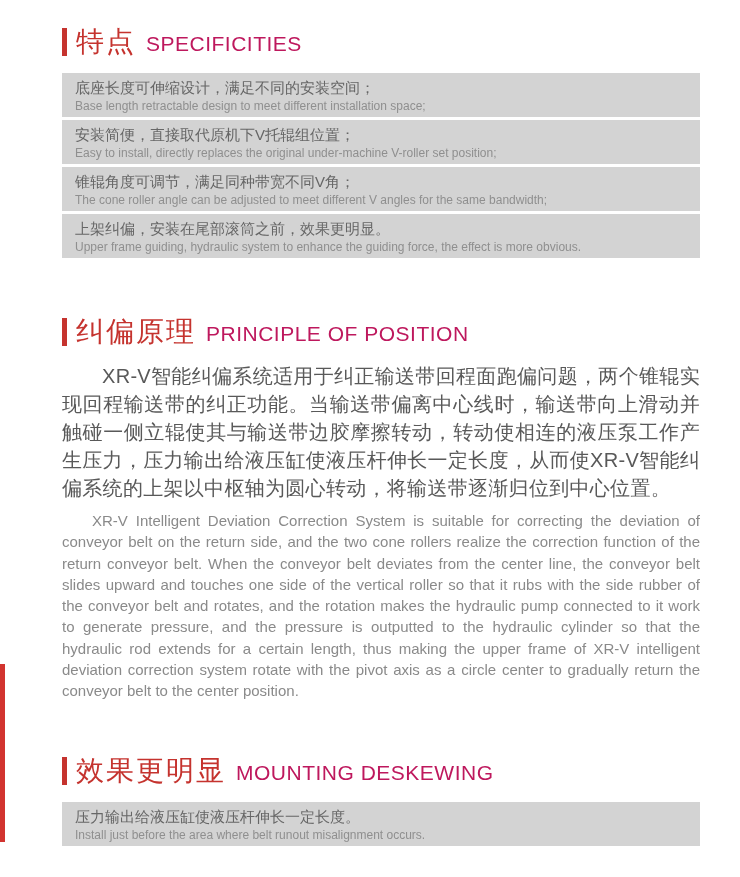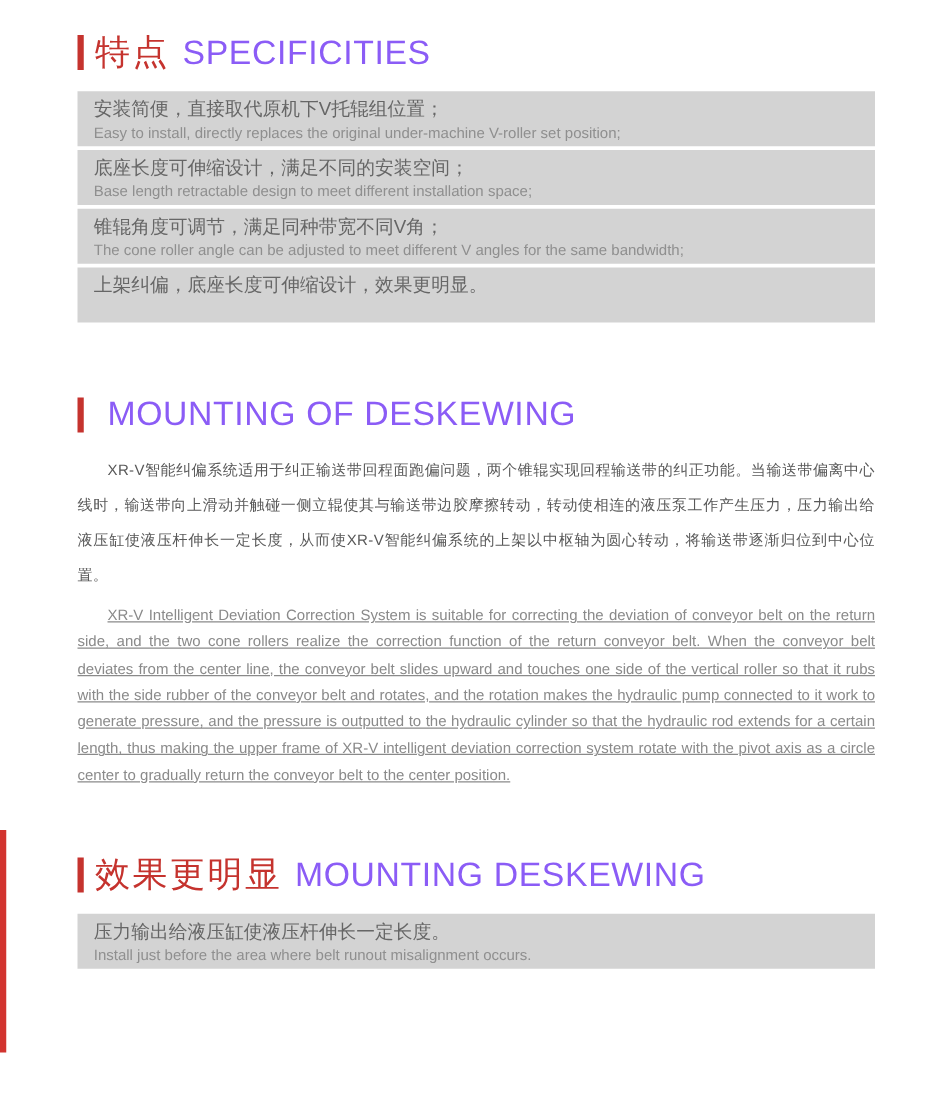--- a/index.html
+++ b/index.html
@@ -35,22 +35,22 @@
     margin-right: 9px;
     align-self: center;
   }
   .title-zh {
     color: #c5332e;
     font-size: 28px;
     letter-spacing: 2px;
     font-weight: 500;
   }
   .title-en {
-    color: #8b5cf6;
-    font-size: 27px;
+    color: #be185d;
+    font-size: 21px;
     margin-left: 10px;
     letter-spacing: 0.5px;
     font-weight: 300;
   }
   
   .bars { margin-top: 17px; }
   .bar {
     background: #d3d3d3;
     height: 44px;
     margin-bottom: 3px;
@@ -64,34 +64,33 @@
   }
   .bar-en {
     color: #8f8f8f;
     font-size: 12px;
     line-height: 16px;
   }
   
   .para-zh {
     margin: 16px 0 0 0;
     color: #595959;
-    font-size: 12px;
+    font-size: 20px;
     line-height: 28px;
     text-align: justify;
     text-indent: 2em;
     letter-spacing: 0.3px;
   }
   .para-en {
     margin: 8px 0 0 0;
     color: #8a8a8a;
-    font-size: 12px;
+    font-size: 15px;
     line-height: 21.3px;
     text-align: justify;
     text-indent: 2em;
-    text-decoration: underline;
   }
   .sec-1 { margin-top: 28px; }
   .sec-2 { margin-top: 60px; }
   .sec-3 { margin-top: 55px; }
   
   .edge-strip {
     position: absolute;
     left: 0;
     top: 664px;
     width: 5px;
@@ -109,41 +108,43 @@
   <div class="content">
 
     <section class="sec-1">
       <div class="sec-header">
         <span class="red-bar"></span>
         <span class="title-zh">特点</span>
         <span class="title-en">SPECIFICITIES</span>
       </div>
       <div class="bars">
         <div class="bar">
+          <div class="bar-zh">底座长度可伸缩设计，满足不同的安装空间；</div>
+          <div class="bar-en">Base length retractable design to meet different installation space;</div>
+        </div>
+        <div class="bar">
           <div class="bar-zh">安装简便，直接取代原机下V托辊组位置；</div>
           <div class="bar-en">Easy to install, directly replaces the original under-machine V-roller set position;</div>
-        </div>
-        <div class="bar">
-          <div class="bar-zh">底座长度可伸缩设计，满足不同的安装空间；</div>
-          <div class="bar-en">Base length retractable design to meet different installation space;</div>
         </div>
         <div class="bar">
           <div class="bar-zh">锥辊角度可调节，满足同种带宽不同V角；</div>
           <div class="bar-en">The cone roller angle can be adjusted to meet different V angles for the same bandwidth;</div>
         </div>
         <div class="bar">
-          <div class="bar-zh">上架纠偏，底座长度可伸缩设计，效果更明显。</div>
+          <div class="bar-zh">上架纠偏，安装在尾部滚筒之前，效果更明显。</div>
+          <div class="bar-en">Upper frame guiding, hydraulic system to enhance the guiding force, the effect is more obvious.</div>
         </div>
       </div>
     </section>
 
     <section class="sec-2">
       <div class="sec-header">
         <span class="red-bar"></span>
-        <span class="title-en">MOUNTING OF DESKEWING</span>
+        <span class="title-zh">纠偏原理</span>
+        <span class="title-en">PRINCIPLE OF POSITION</span>
       </div>
       <p class="para-zh">XR-V智能纠偏系统适用于纠正输送带回程面跑偏问题，两个锥辊实现回程输送带的纠正功能。当输送带偏离中心线时，输送带向上滑动并触碰一侧立辊使其与输送带边胶摩擦转动，转动使相连的液压泵工作产生压力，压力输出给液压缸使液压杆伸长一定长度，从而使XR-V智能纠偏系统的上架以中枢轴为圆心转动，将输送带逐渐归位到中心位置。</p>
       <p class="para-en">XR-V Intelligent Deviation Correction System is suitable for correcting the deviation of conveyor belt on the return side, and the two cone rollers realize the correction function of the return conveyor belt. When the conveyor belt deviates from the center line, the conveyor belt slides upward and touches one side of the vertical roller so that it rubs with the side rubber of the conveyor belt and rotates, and the rotation makes the hydraulic pump connected to it work to generate pressure, and the pressure is outputted to the hydraulic cylinder so that the hydraulic rod extends for a certain length, thus making the upper frame of XR-V intelligent deviation correction system rotate with the pivot axis as a circle center to gradually return the conveyor belt to the center position.</p>
     </section>
 
     <section class="sec-3">
       <div class="sec-header">
         <span class="red-bar"></span>
         <span class="title-zh">效果更明显</span>
         <span class="title-en">MOUNTING DESKEWING</span>

